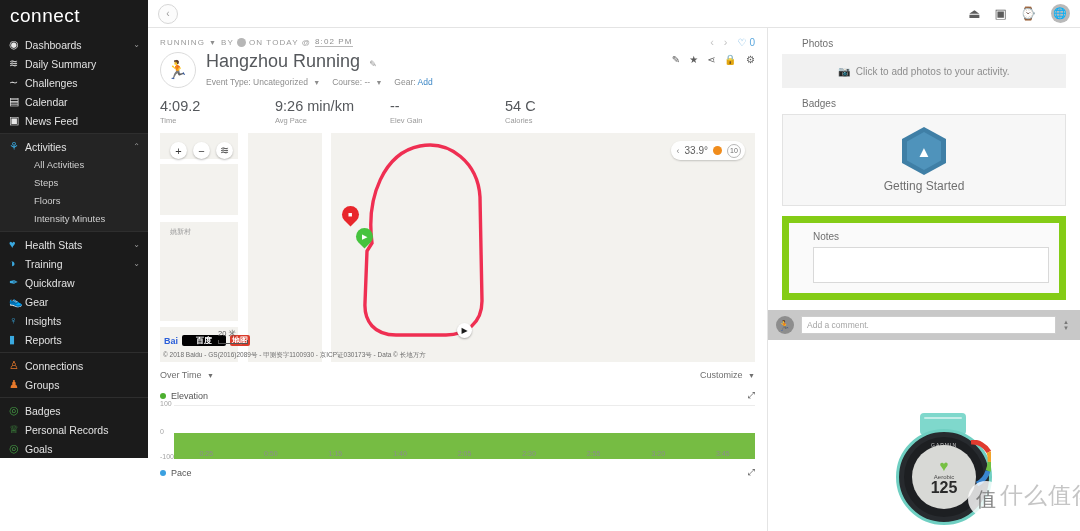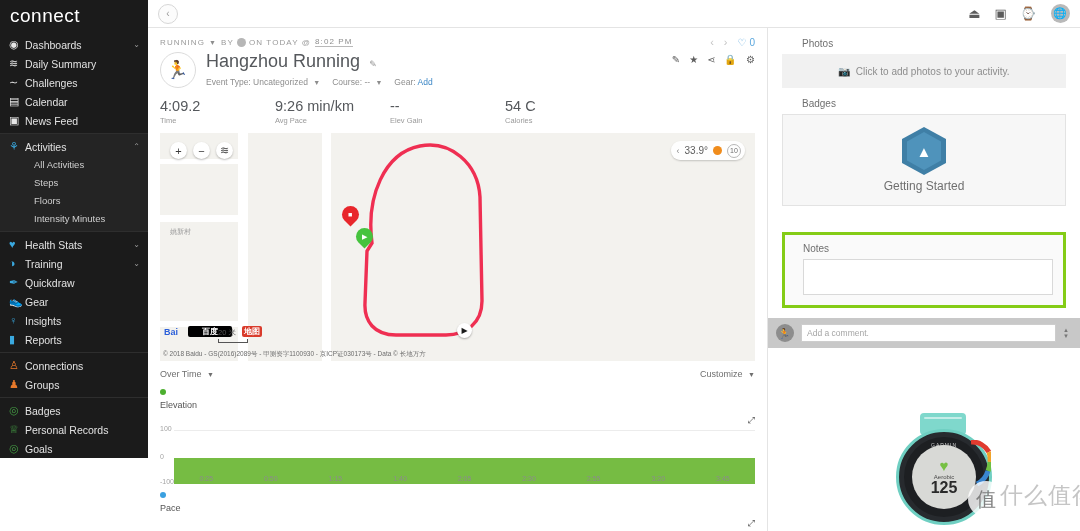--- a/index.html
+++ b/index.html
@@ -164,37 +164,37 @@
   .marker .g { transform: rotate(45deg); color: #fff; font-size: 7px; line-height: 1; }
   .m-stop { background: #e8262b; }
   .m-start { background: #46c33e; }
   .play-dot {
     position: absolute; width: 15px; height: 15px; border-radius: 50%;
     background: #fff; box-shadow: 0 1px 2px rgba(0,0,0,.3);
     display: flex; align-items: center; justify-content: center;
     font-size: 8px; color: #1c1c1c; cursor: pointer;
   }
   .baidu-logo {
-    position: absolute; left: 4px; bottom: 24px;
-    display: flex; align-items: center; gap: 10px;
+    position: absolute; left: 4px; bottom: 16px;
+    display: flex; align-items: center; gap: 4px;
     font-size: 9px; font-weight: bold;
   }
   .bd-b { color: #2b5fd9; }
   .bd-paw { background: #000000; color: #fff; padding: 0 14px; border-radius: 2px; font-size: 8px; }
   .bd-map { background: #d93b2b; color: #fff; padding: 0 2px; border-radius: 2px; font-size: 8px; }
   .scalebar { position: absolute; left: 58px; bottom: 18px; font-size: 7.5px; color: #555; }
   .scalebar .bar { border-bottom: 1px solid #555; border-left: 1px solid #555; border-right: 1px solid #555; height: 4px; margin-top: 1px; width: 30px; }
   .map-attr { position: absolute; left: 3px; bottom: 2px; font-size: 6.5px; color: #6c6c6c; white-space: nowrap; }
 
   
   .chart-head { display: flex; align-items: center; padding: 8px 12px 4px 12px; font-size: 9px; color: #6f6f6f; }
   .chart-head .right { margin-left: auto; cursor: pointer; }
   .chart-head .caret { font-size: 7px; margin-left: 3px; }
   .chart-block { padding: 0 12px; position: relative; }
-  .chart-legend { display: flex; gap: 5px; font-size: 9px; color: #555; padding: 6px 0 2px 0; flex-direction: column; }
+  .chart-legend { display: flex; align-items: center; gap: 5px; font-size: 9px; color: #555; padding: 6px 0 2px 0; }
   .dot { width: 6px; height: 6px; border-radius: 50%; display: inline-block; }
   .expand { margin-left: auto; font-size: 9px; color: #2b2b2b; cursor: pointer; }
   .chart-area { position: relative; height: 58px; }
   .ylab { position: absolute; left: 0; font-size: 7px; color: #a4a4a4; }
   .gridline { position: absolute; left: 14px; right: 0; border-top: 1px solid #ececec; }
   .elev-fill { position: absolute; left: 14px; right: 0; background: #76bc43; }
   .xticks { position: absolute; left: 14px; right: 0; display: flex; font-size: 7px; color: #8c8c8c; }
   .xticks span { flex: 1; text-align: center; }
   .pace-svg { position: absolute; left: 14px; right: 0; top: 10px; }
   .avg-chip {
@@ -223,21 +223,21 @@
     clip-path: polygon(50% 0%, 100% 25%, 100% 75%, 50% 100%, 0% 75%, 0% 25%);
     display: flex; align-items: center; justify-content: center;
   }
   .badge-hex .inner {
     width: 34px; height: 38px; background: #4f93bb;
     clip-path: polygon(50% 0%, 100% 25%, 100% 75%, 50% 100%, 0% 75%, 0% 25%);
     display: flex; align-items: center; justify-content: center;
     color: #fff; font-size: 15px;
   }
   .badge-name { font-size: 12px; color: #6f6f6f; }
-  .notes-box { border: 3px solid #84cc16; background: #fafafa; padding: 8px 10px 10px 18px; margin-top: 26px; }
+  .notes-box { border: 7px solid #84cc16; background: #fafafa; padding: 8px 10px 10px 24px; margin-top: 10px; }
   .notes-title { font-size: 10px; color: #6f6f6f; margin-bottom: 5px; }
   .notes-field { border: 1px solid #d9d9d9; background: #fff; height: 36px; }
   .comment-bar {
     background: #c8c8c8; padding: 6px 8px;
     display: flex; align-items: center; gap: 7px;
   }
   .c-avatar {
     width: 18px; height: 18px; border-radius: 50%;
     background: #8d8d8d; display: flex; align-items: center; justify-content: center;
     color: #f0f0f0; font-size: 10px;

